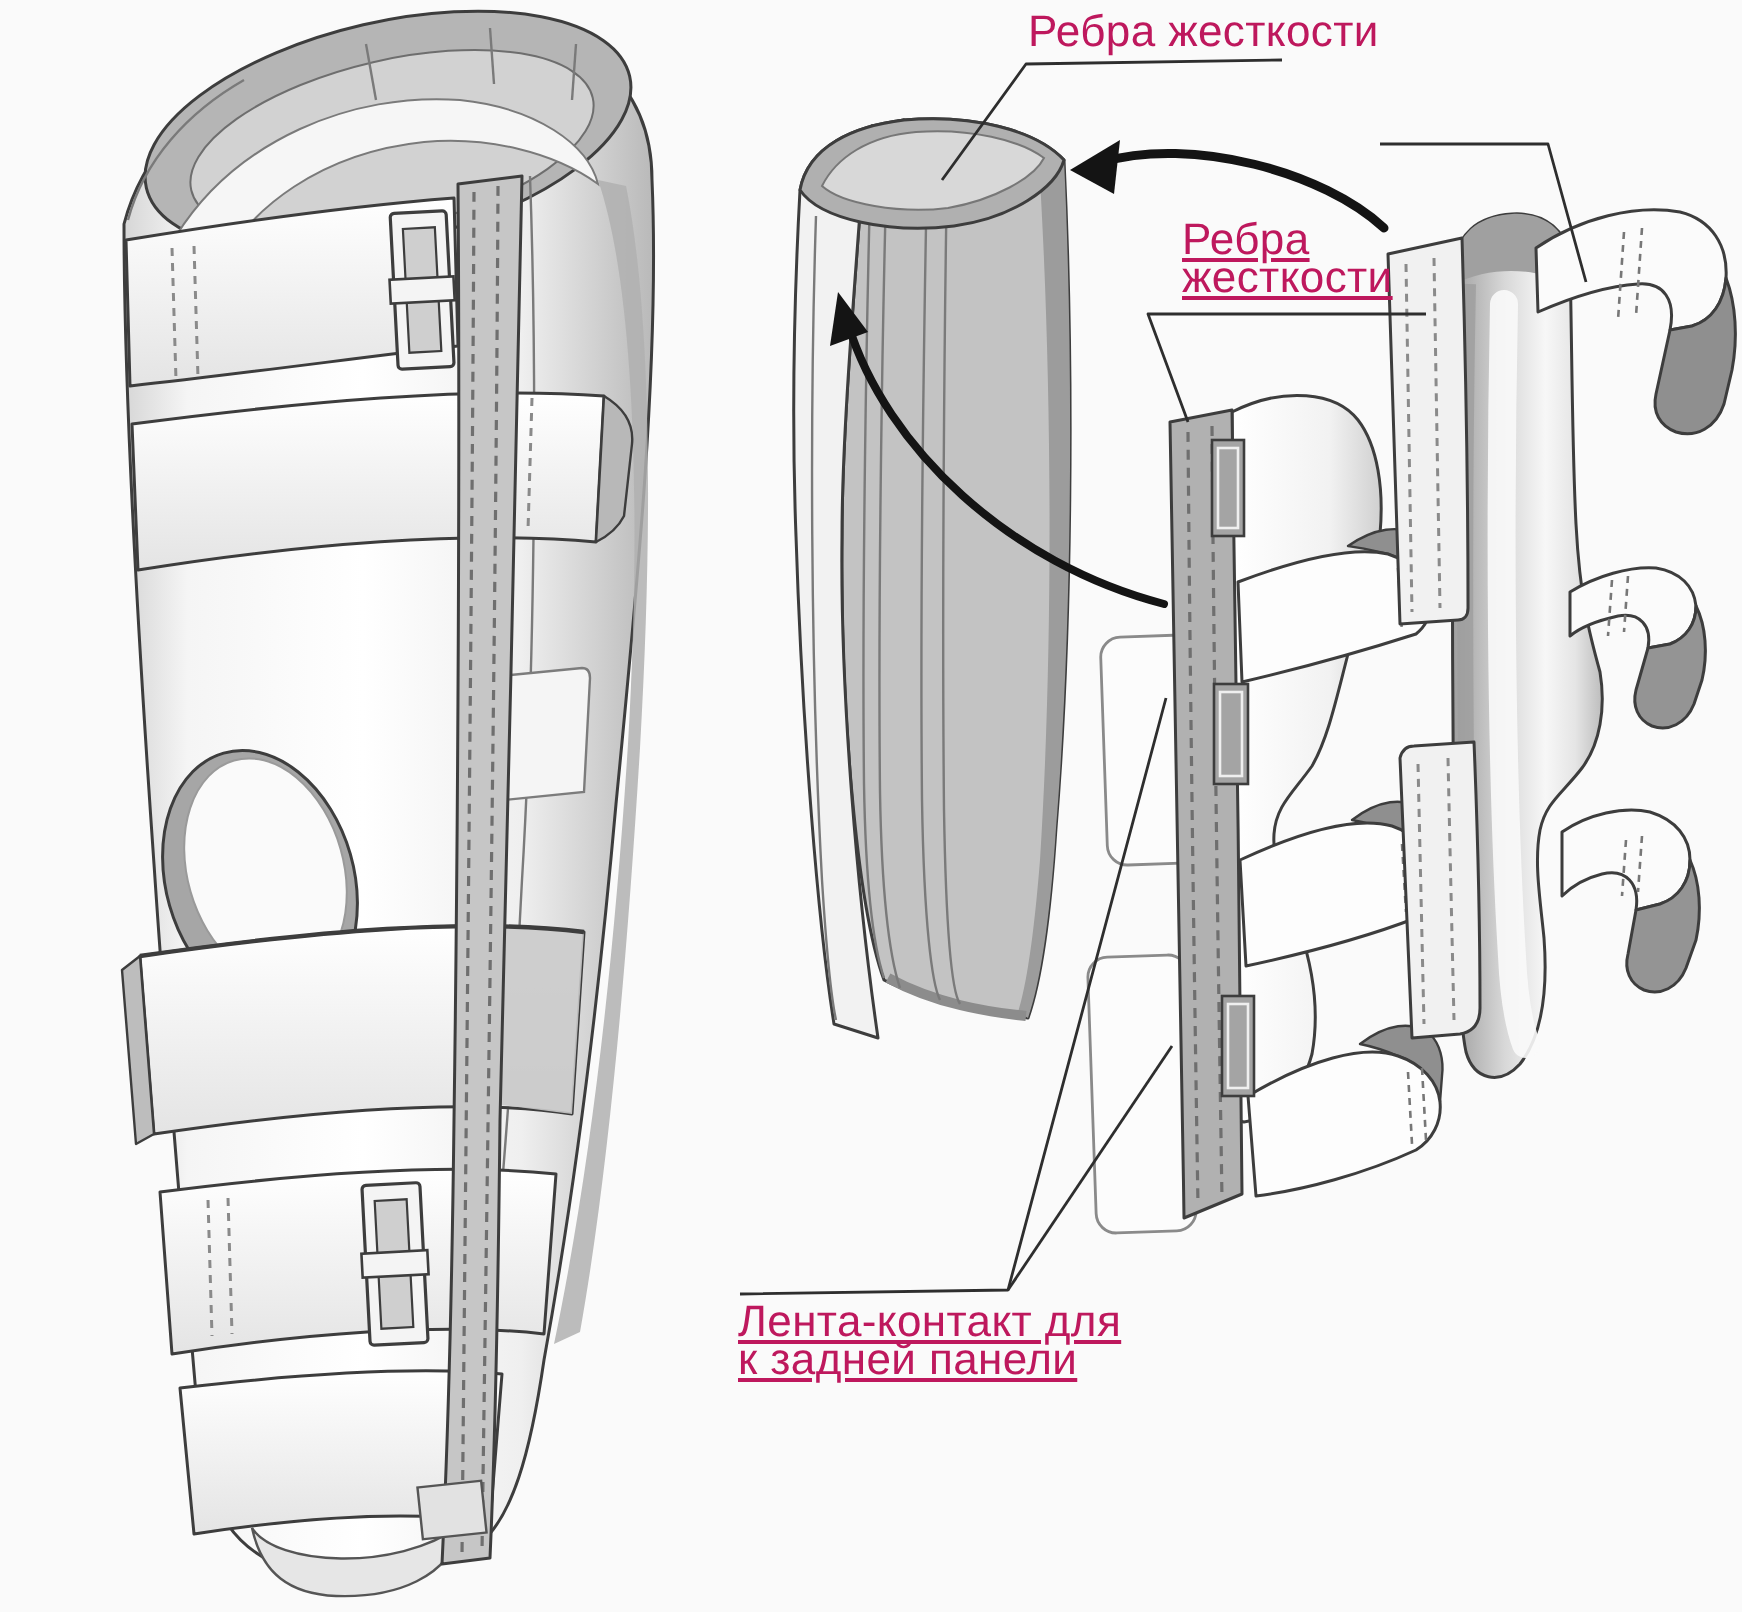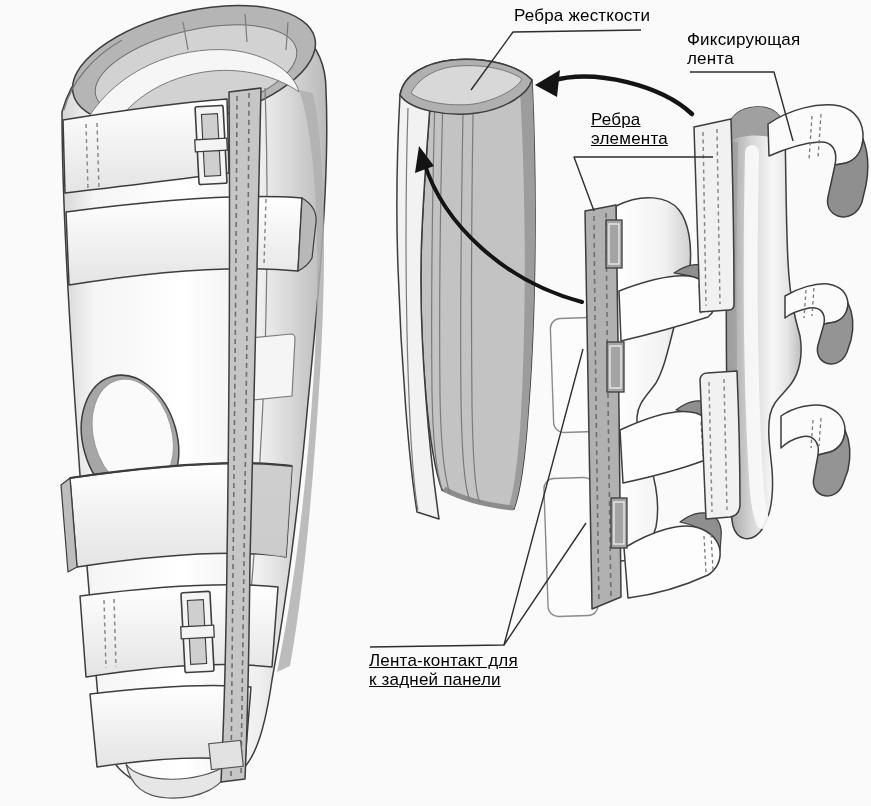--- a/index.html
+++ b/index.html
@@ -2,21 +2,21 @@
 <html><head>
 <meta charset="utf-8">
 <style>
   html,body{margin:0;padding:0;}
   body{width:871px;height:806px;overflow:hidden;background:#fafafa;}
   .stage{position:relative;width:871px;height:806px;background:#fafafa;}
   .stage svg{position:absolute;left:0;top:0;}
   .lbl{
     position:absolute;
     font-family:"Liberation Sans","DejaVu Sans",sans-serif;
-    font-size:17px;line-height:19px;color:#000000;
+    font-size:22px;line-height:19px;color:#be185d;
     white-space:nowrap;letter-spacing:.2px;
   }
   .lbl .ln{display:block;}
   
   .o{stroke:#3d3d3d;stroke-width:1.5;stroke-linejoin:round;stroke-linecap:round;}
   .o2{stroke:#3d3d3d;stroke-width:1.2;stroke-linejoin:round;}
   .thin{stroke:#7a7a7a;stroke-width:1.2;fill:none;}
   .dash{fill:none;stroke:#6f6f6f;stroke-width:1.6;stroke-dasharray:5 4;}
   .dash2{fill:none;stroke:#8a8a8a;stroke-width:1.5;stroke-dasharray:4 3.5;}
   .dash3{fill:none;stroke:#777;stroke-width:1.3;stroke-dasharray:3.5 3;}
@@ -289,28 +289,24 @@
       <path class="arr" style="stroke-width:4" d="M582,302 C505,282 443,224 424,162" stroke="#141414"></path>
       <polygon fill="#141414" points="419,146 434,166 415,173"></polygon>
     </g>
   </g>
 </svg>
 
 <div class="lbl" style="left:514px;top:6px;">
   <span class="ln">Ребра жесткости</span>
 </div>
 
-<div class="lbl" style="left:687px;top:30px;">
-  <span class="ln">Фиксирующая</span>
-  <span class="ln">лента</span>
-</div>
 
 <div class="lbl" style="left:591px;top:110px;text-decoration:underline;">
   <span class="ln">Ребра</span>
-  <span class="ln">элемента</span>
+  <span class="ln">жесткости</span>
 </div>
 
 <div class="lbl" style="left:369px;top:651px;text-decoration:underline;">
   <span class="ln">Лента-контакт для</span>
   <span class="ln">к задней панели</span>
 </div>
 
 </div>
 
 </body></html>

